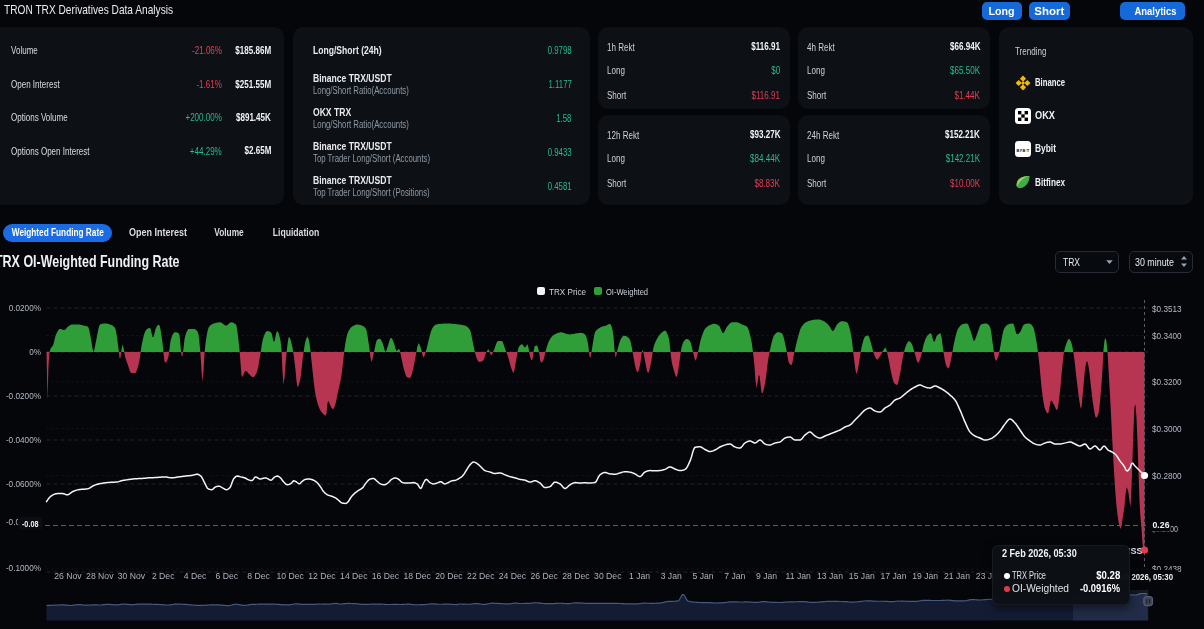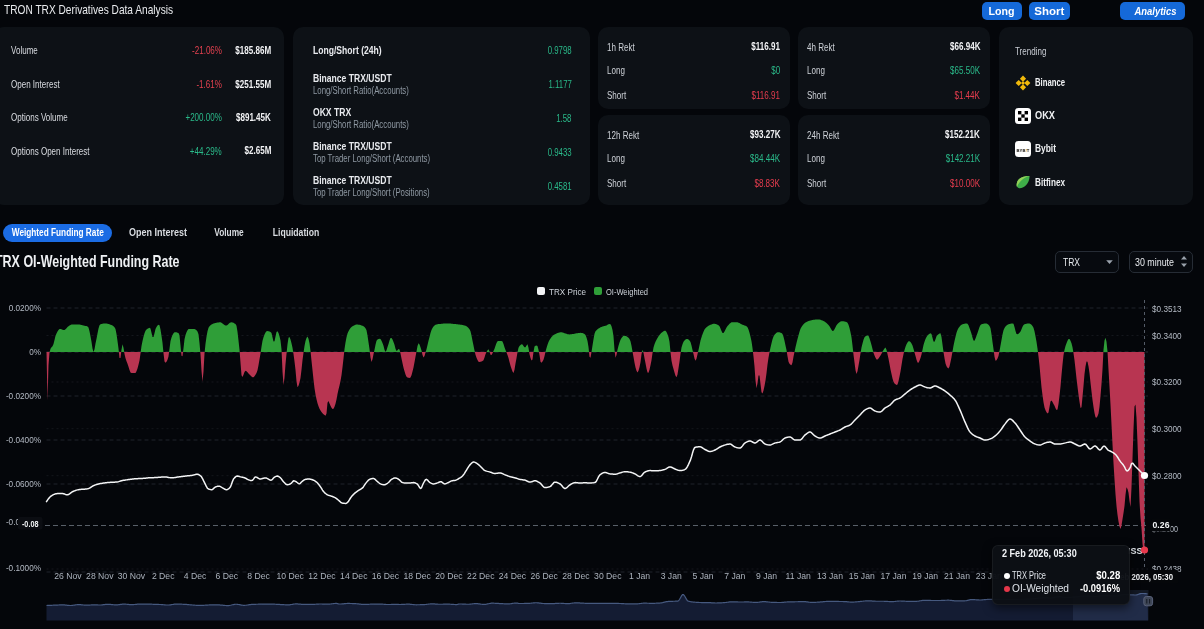--- a/index.html
+++ b/index.html
@@ -10,21 +10,21 @@
 <div class="abs" style="left:4.0px;top:2.0px;font-size:13px;color:#e9ebee;font-weight:500;line-height:16px;transform:scaleX(0.781);transform-origin:0 50%;">TRON TRX Derivatives Data Analysis</div>
 <div class="btn" style="left:981.5px;width:40.5px;">
     <span style="transform:scaleX(0.967);">Long</span>
   </div>
 <div class="btn" style="left:1029.0px;width:40.5px;">
     <span style="transform:scaleX(1.045);">Short</span>
   </div>
 <div class="btn" style="left:1120px;width:45.0px;">
     <span style="transform:scaleX(1.073);">Trade</span>
   </div>
-<div class="btn" style="left:1126.5px;width:58.5px;font-style:italic;">
+<div class="btn" style="left:1126.5px;width:58.5px;">
     <span style="transform:scaleX(0.859);">Analytics</span>
   </div>
 <div class="panel" style="left:-6px;top:27px;width:290px;height:177.5px;"></div>
 <div class="abs" style="left:11.0px;top:43.0px;font-size:11px;color:#d9dce1;font-weight:400;line-height:14px;transform:scaleX(0.730);transform-origin:0 50%;">Volume</div>
 <div class="abs" style="right:982.0px;top:43.0px;text-align:right;font-size:11px;color:#e4414f;font-weight:400;line-height:14px;transform:scaleX(0.730);transform-origin:100% 50%;">-21.06%</div>
 <div class="abs" style="right:933.0px;top:42.8px;text-align:right;font-size:11.5px;color:#f2f3f5;font-weight:700;line-height:14.5px;transform:scaleX(0.700);transform-origin:100% 50%;">$185.86M</div>
 <div class="abs" style="left:11.0px;top:76.8px;font-size:11px;color:#d9dce1;font-weight:400;line-height:14px;transform:scaleX(0.730);transform-origin:0 50%;">Open Interest</div>
 <div class="abs" style="right:982.0px;top:76.8px;text-align:right;font-size:11px;color:#e4414f;font-weight:400;line-height:14px;transform:scaleX(0.730);transform-origin:100% 50%;">-1.61%</div>
 <div class="abs" style="right:933.0px;top:76.5px;text-align:right;font-size:11.5px;color:#f2f3f5;font-weight:700;line-height:14.5px;transform:scaleX(0.700);transform-origin:100% 50%;">$251.55M</div>
 <div class="abs" style="left:11.0px;top:110.2px;font-size:11px;color:#d9dce1;font-weight:400;line-height:14px;transform:scaleX(0.730);transform-origin:0 50%;">Options Volume</div>

